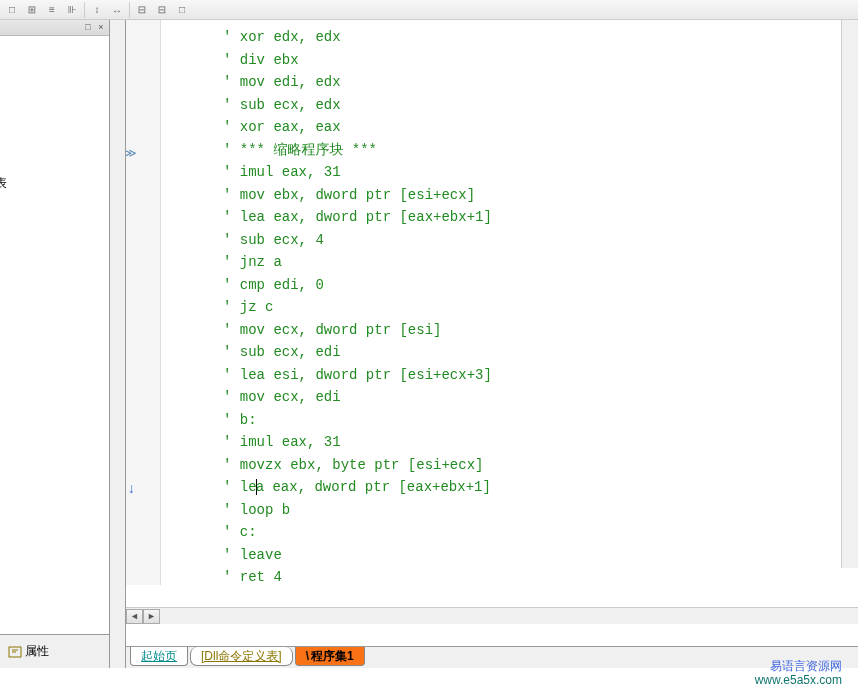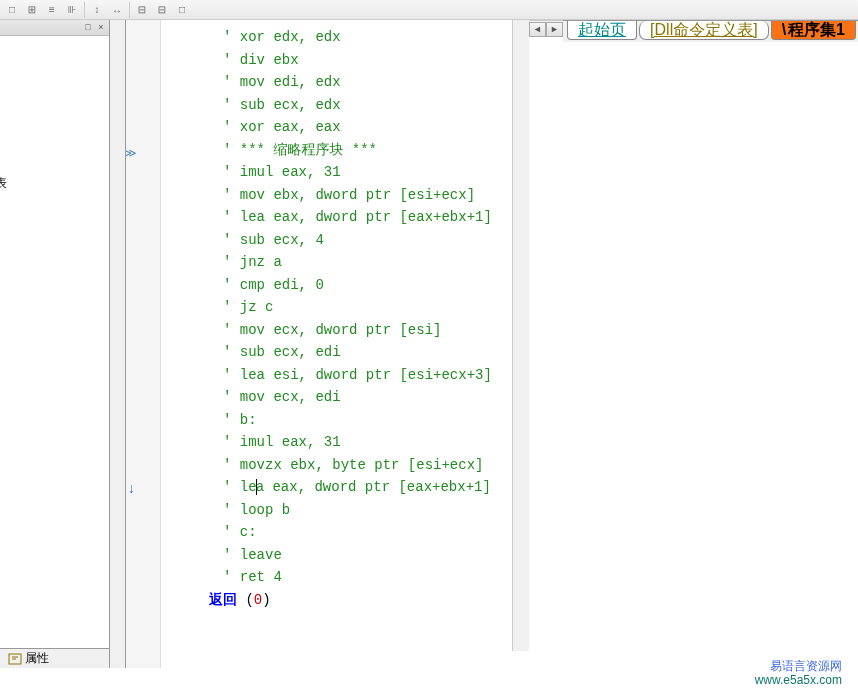--- a/index.html
+++ b/index.html
@@ -72,21 +72,21 @@
 }
 .clipped-text {
   position: absolute;
   left: -5px;
   top: 155px;
   font-size: 12px;
 }
 .bottom-tab {
   position: absolute;
   bottom: 0;
-  height: 20px;
+  height: 34px;
   background: #f0f0f0;
   border-top: 1px solid #999;
   display: flex;
   align-items: center;
   padding-left: 4px;
   width: 100%;
 }
 .bottom-tab-btn {
   display: flex;
   align-items: center;
@@ -99,21 +99,22 @@
   height: 14px;
   display: flex;
   align-items: center;
   justify-content: center;
 }
 .editor-area {
   flex: 1;
   position: relative;
   background: #fff;
   display: flex;
-  flex-direction: row;
+  flex-direction: column;
+  gap: 22px;
 }
 .code-view {
   flex: 1;
   display: flex;
   position:relative;
   overflow: hidden;
 }
 .gutter {
   width: 35px;
   background: #f5f5f5;
@@ -189,21 +190,21 @@
   display: flex;
   align-items: flex-start;
   padding-left: 4px;
 }
 .editor-tab {
   padding: 4px 10px;
   border: 1px solid #888;
   border-top: none;
   margin-right: 2px;
   cursor: pointer;
-  font-size: 16px;
+  font-size: 12px;
   border-radius: 0 0 4px 4px;
   background: #fff;
   height: 19px;
   display: flex;
   align-items: center;
   text-decoration: underline;
 }
 .editor-tab.t1 { color: #008B8B; }
 .editor-tab.t2 { color: #8B7500; border-radius: 7px; }
 .editor-tab.active { color: #000; text-decoration: none; font-weight: bold; background: #f97316; }

